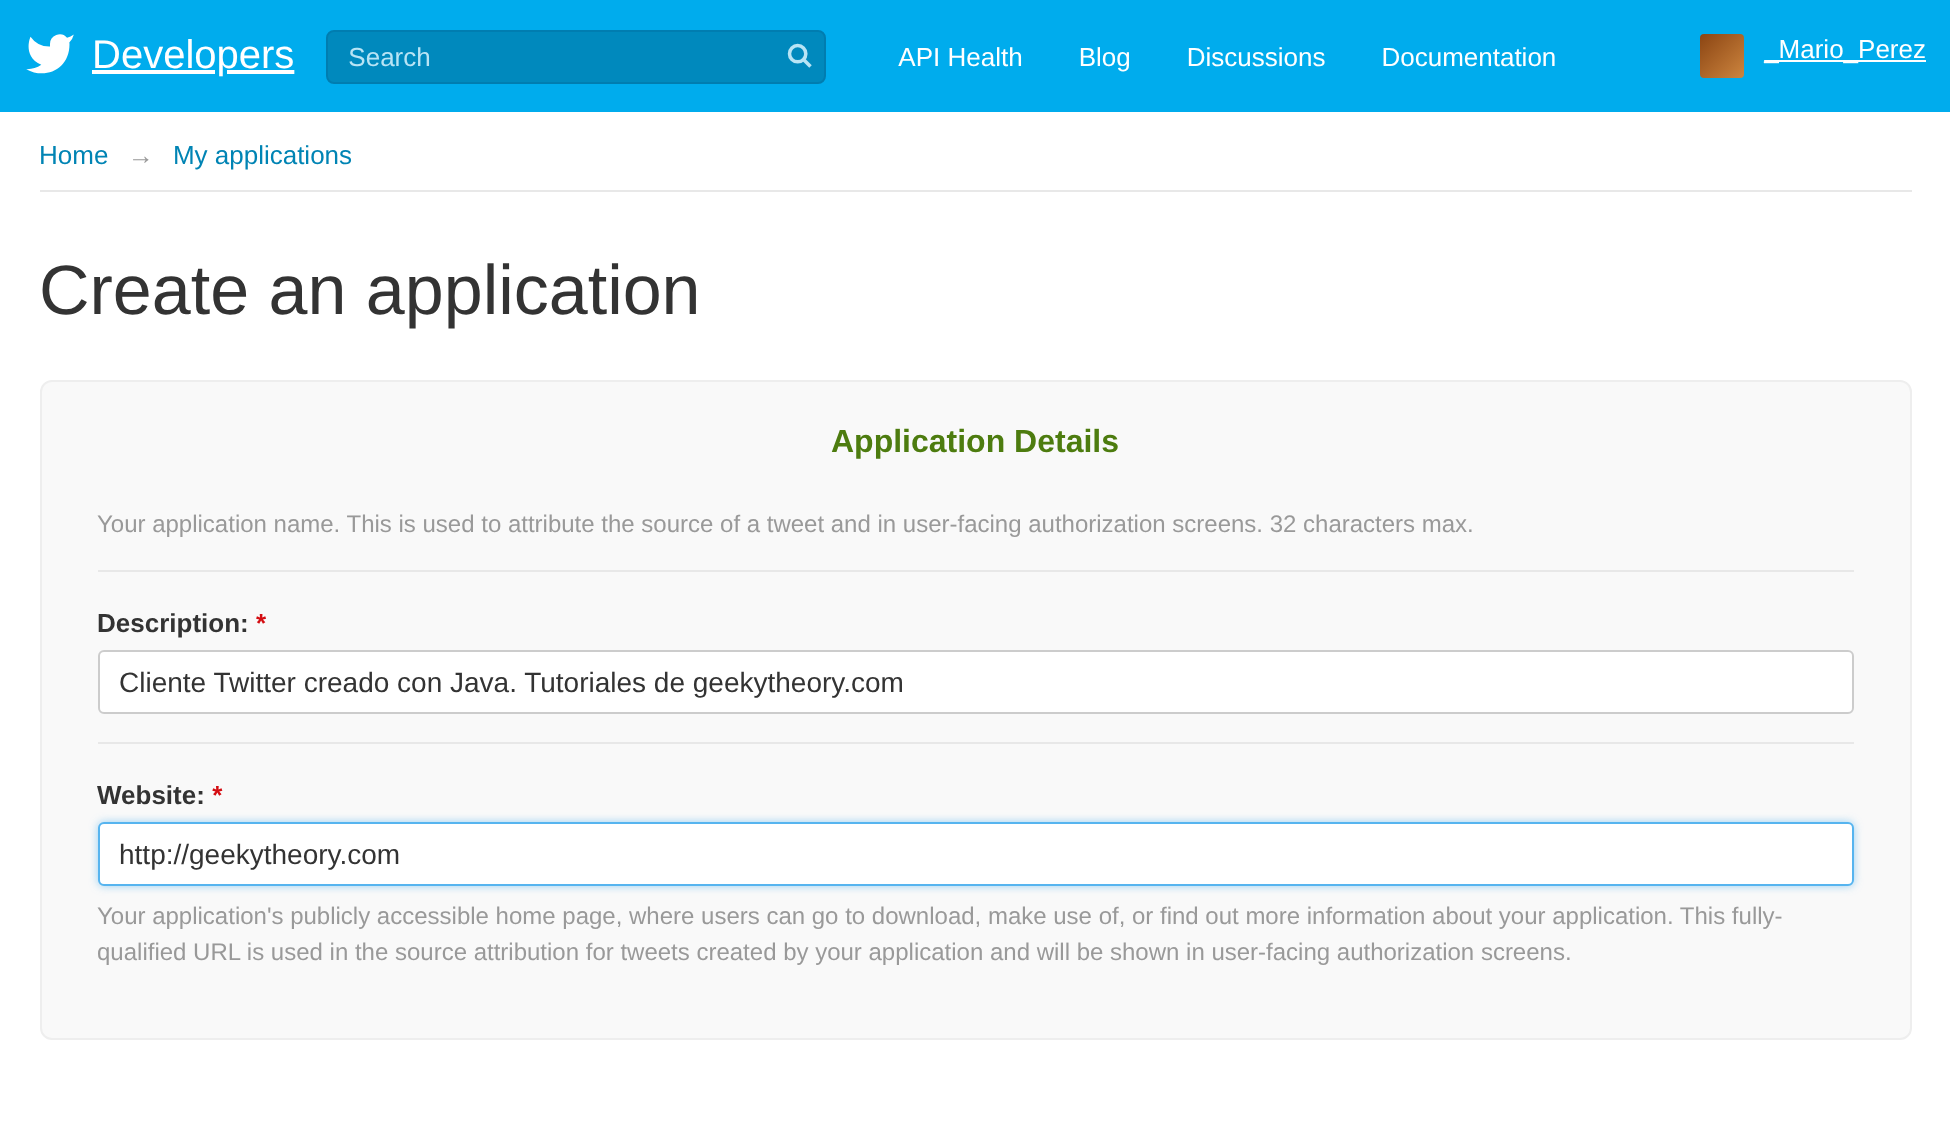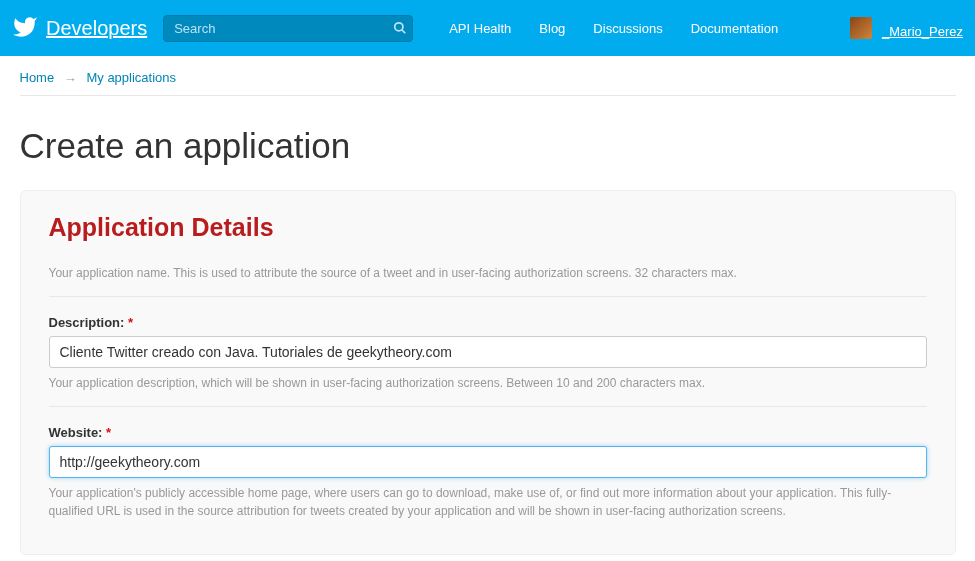--- a/index.html
+++ b/index.html
@@ -9,33 +9,33 @@
     .topbar-left { display: flex; align-items: center; gap: 8px; }
     .bird-icon { color: #fff; width: 26px; height: 26px; }
     .brand { color: #fff; font-size: 20px; font-weight: 400; margin-right: 8px; }
     .search-box { position: relative; display: flex; align-items: center; }
     .search-input { background: #0089bd; border: 1px solid #007db0; border-radius: 4px; padding: 5px 28px 5px 10px; color: #fff; width: 250px; font-size: 13px; }
     .search-input::placeholder { color: #b8e4f5; }
     .search-btn { position: absolute; right: 6px; top: 50%; transform: translateY(-50%); background: none; border: none; color: #b8e4f5; cursor: pointer; padding: 0; }
     .search-btn svg { width: 14px; height: 14px; display: block; }
     .nav { display: flex; gap: 28px; margin-left: 28px; }
     .nav a { color: #fff; text-decoration: none; font-size: 13px; }
-    .topbar-right { margin-left: auto; display: flex; align-items: flex-end; gap: 10px; }
+    .topbar-right { margin-left: auto; display: flex; align-items: flex-start; gap: 10px; }
     .avatar { width: 22px; height: 22px; background: linear-gradient(135deg, #8b4513, #cd853f); border-radius: 2px; }
     .username { color: #fff; font-size: 13px; }
     
     .container { max-width: 960px; margin: 0 auto; padding: 0 12px; }
     .breadcrumb { padding: 14px 0 10px 0; border-bottom: 1px solid #e8e8e8; font-size: 13px; }
     .breadcrumb a { color: #0084b4; text-decoration: none; }
     .breadcrumb .arrow { color: #999; margin: 0 6px; }
     
     .page-title { font-size: 35px; font-weight: 400; color: #333; margin: 30px 0 24px 0; }
     
     .panel { background: #f9f9f9; border: 1px solid #eee; border-radius: 6px; padding: 22px 28px 28px 28px; }
-    .panel-heading { font-size: 25px; font-weight: bold; color: #b91c1c; margin-bottom: 22px; }
+    .panel-heading { font-size: 16px; font-weight: bold; color: #4d7c0f; margin-bottom: 22px; text-align: center; }
     
     .field { margin-bottom: 6px; }
     .field-label { font-weight: bold; font-size: 13px; color: #333; margin-bottom: 6px; display: block; }
     .field-label .req { color: #d40d12; }
     .field-input { width: 100%; padding: 7px 10px; border: 1px solid #ccc; border-radius: 3px; font-size: 14px; color: #333; background: #fff; }
     .field-help { font-size: 12px; color: #999; margin-top: 6px; line-height: 1.5; }
     .field-sep { border: none; border-top: 1px solid #e8e8e8; margin: 14px 0 18px 0; }
     .focused { border-color: #56b4ef; box-shadow: 0 0 4px rgba(86,180,239,0.6); }
   </style>
 </head>
@@ -89,21 +89,20 @@
       <div class="field-help">Your application name. This is used to attribute the source of a tweet and in user-facing authorization screens. 32 characters max.</div>
     </div>
     <hr class="field-sep">
 
     <div class="field">
       <label class="field-label">
         <span>Description:</span>
         <span class="req">*</span>
       </label>
       <input type="text" class="field-input" value="Cliente Twitter creado con Java. Tutoriales de geekytheory.com" style="">
-      <div class="field-help">Your application description, which will be shown in user-facing authorization screens. Between 10 and 200 characters max.</div>
     </div>
     <hr class="field-sep">
 
     <div class="field">
       <label class="field-label">
         <span>Website:</span>
         <span class="req">*</span>
       </label>
       <input type="text" class="field-input focused" value="http://geekytheory.com" style="">
       <div class="field-help">Your application's publicly accessible home page, where users can go to download, make use of, or find out more information about your application. This fully-qualified URL is used in the source attribution for tweets created by your application and will be shown in user-facing authorization screens.</div>

